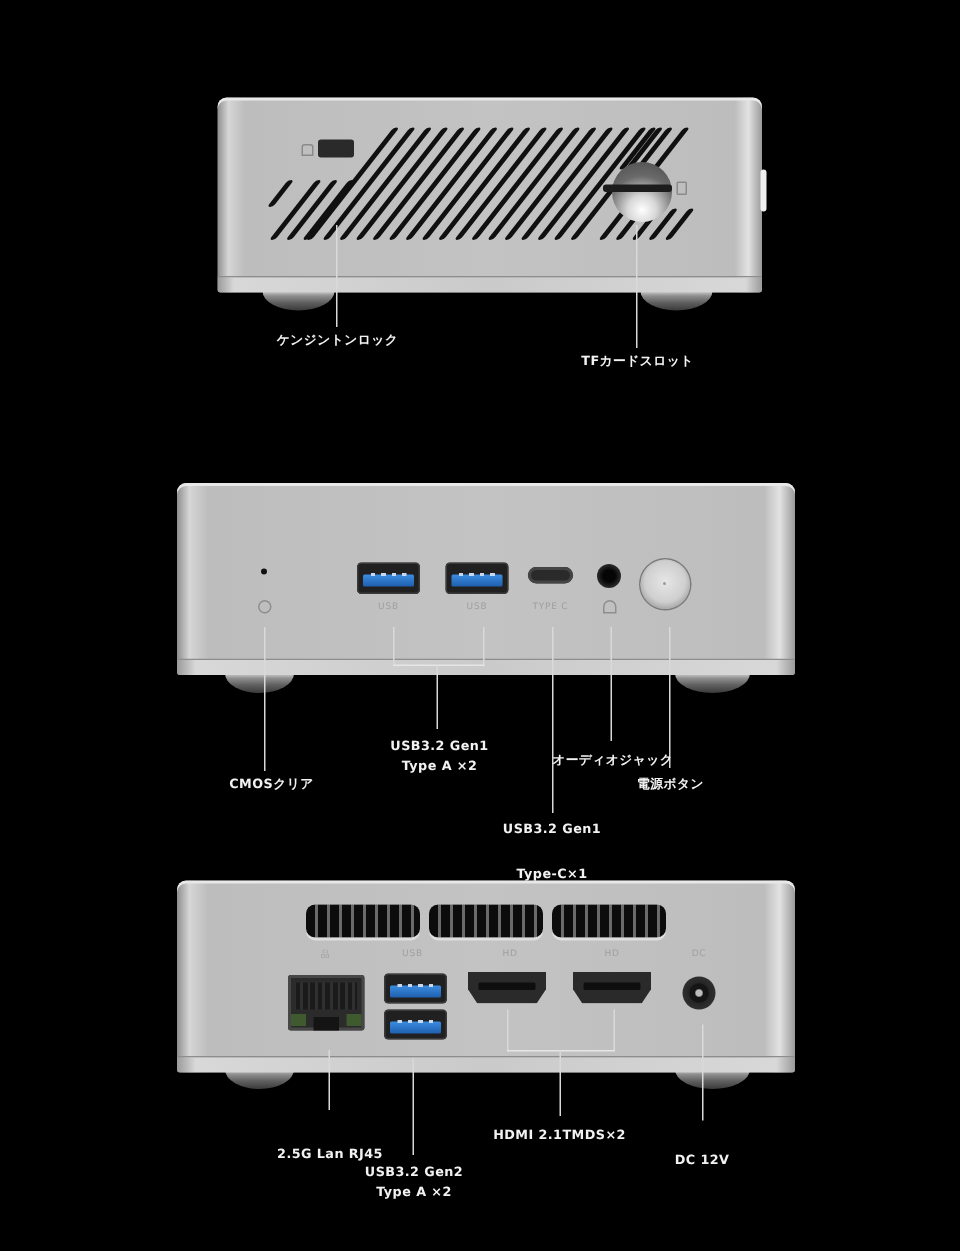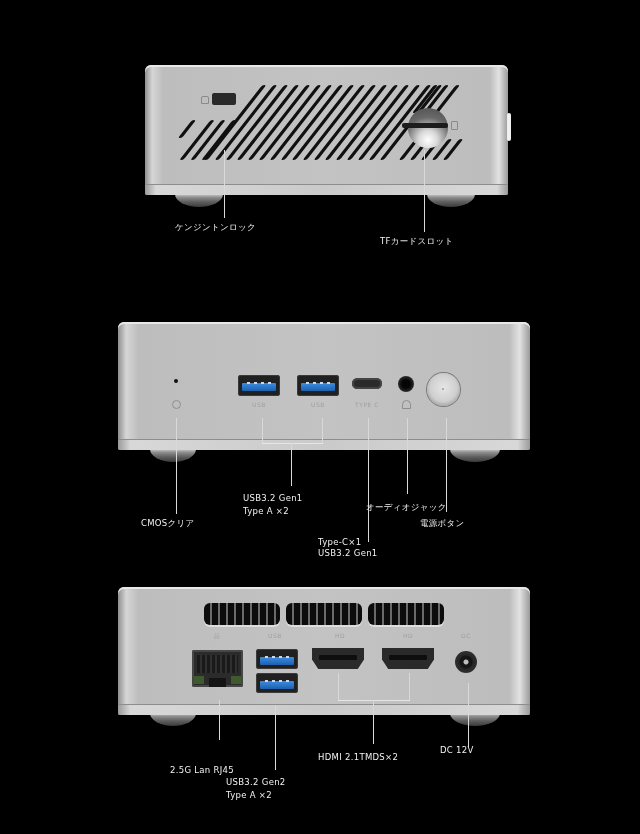--- a/index.html
+++ b/index.html
@@ -8,21 +8,21 @@
   .box{position:absolute;border-radius:6px 6px 2px 2px;
     background:linear-gradient(90deg,#8e8e8e 0%,#d6d6d6 2%,#bdbdbd 5%,#c3c3c3 50%,#bdbdbd 95%,#e2e2e2 97.5%,#9a9a9a 100%);
     box-shadow:inset 0 2px 0 #e8e8e8;}
   .box .base{position:absolute;left:0;right:0;bottom:0;height:10px;
     background:linear-gradient(90deg,#9a9a9a 0%,#d8d8d8 3%,#cacaca 50%,#d8d8d8 97%,#9a9a9a 100%);
     border-top:1px solid #8d8d8d;border-radius:0 0 2px 2px;}
   .foot{position:absolute;height:13px;border-radius:0 0 50% 50% / 0 0 100% 100%;
     background:linear-gradient(180deg,#d0d0d0 0%,#8f8f8f 25%,#5f5f5f 60%,#3a3a3a 100%);}
   .lead{position:absolute;width:1px;background:#d9d9d9;}
   .hlead{position:absolute;height:1px;background:#e6e6e6;}
-  .lbl{position:absolute;font-size:8.5px;font-weight:normal;letter-spacing:0.3px;line-height:12px;white-space:nowrap;color:#f2f2f2;}
+  .lbl{position:absolute;font-size:8.5px;font-weight:bold;letter-spacing:0.3px;line-height:12px;text-align:center;white-space:nowrap;color:#f2f2f2;}
   .emb{position:absolute;font-size:6px;color:#9f9f9f;letter-spacing:0.5px;text-align:center;white-space:nowrap;}
   .vent-slash{position:absolute;width:4px;background:#101010;border-radius:2px;transform:skewX(-38deg);}
   .usbA{position:absolute;width:42px;height:21px;background:#202020;border-radius:3px;box-shadow:inset 0 0 0 1px #3a3a3a;}
   .usbA .tongue{position:absolute;left:4px;right:4px;top:8px;height:8px;background:linear-gradient(#3b8de2,#1f5fae);border-radius:1px;}
   .usbA .pins{position:absolute;left:9px;right:9px;top:7px;height:2px;background:repeating-linear-gradient(90deg,#c9d8ec 0 3px,transparent 3px 7px);}
   .hdmi{position:absolute;width:52px;height:21px;background:#2a2a2a;clip-path:polygon(0 0,100% 0,100% 55%,88% 100%,12% 100%,0 55%);}
   .hdmi .in{position:absolute;left:7px;right:7px;top:7px;height:5px;background:#0e0e0e;border-radius:1px;}
   .grill{position:absolute;height:22px;background:#151515;border-radius:6px;box-shadow:0 2px 0 #dedede;
     background-image:repeating-linear-gradient(90deg,#0c0c0c 0 6px,#6a6a6a 6px 8px);}
 </style>
@@ -121,21 +121,21 @@
   <div class="lead" style="left:368px;top:418px;height:124px;"></div>
   <div class="lead" style="left:407px;top:418px;height:76px;"></div>
   <div class="lead" style="left:446px;top:418px;height:94px;"></div>
 
   <div class="lbl" style="left:141px;top:517px;width:80px;">CMOSクリア</div>
   <div class="lbl" style="left:243px;top:492px;width:100px;">USB3.2 Gen1</div>
   <div class="lbl" style="left:243px;top:505px;width:100px;">Type A  ×2</div>
   <div class="lbl" style="left:366px;top:501px;width:85px;">オーディオジャック</div>
   <div class="lbl" style="left:420px;top:517px;width:54px;">電源ボタン</div>
   <div class="lbl" style="left:318px;top:547px;width:100px;">USB3.2 Gen1</div>
-  <div class="lbl" style="left:318px;top:536px;width:100px;">Type-C×1</div>
+  <div class="lbl" style="left:318px;top:577px;width:100px;">Type-C×1</div>
 </div>
 
 <div>
   <div class="foot" style="left:150px;top:713px;width:46px;"></div>
   <div class="foot" style="left:450px;top:713px;width:50px;"></div>
   <div class="box" style="left:118px;top:587px;width:412px;height:128px;">
     <div class="base"></div>
 
     <div class="grill" style="left:86px;top:16px;width:76px;"></div>
     <div class="grill" style="left:168px;top:16px;width:76px;"></div>
@@ -178,14 +178,14 @@
   <div class="lead" style="left:338px;top:673px;height:28px;"></div>
   <div class="lead" style="left:409px;top:673px;height:28px;"></div>
   <div class="hlead" style="left:338px;top:700px;width:72px;"></div>
   <div class="lead" style="left:373px;top:700px;height:44px;"></div>
   <div class="lead" style="left:468px;top:683px;height:64px;"></div>
 
   <div class="lbl" style="left:170px;top:764px;width:100px;">2.5G Lan RJ45</div>
   <div class="lbl" style="left:226px;top:776px;width:100px;">USB3.2 Gen2</div>
   <div class="lbl" style="left:226px;top:789px;width:100px;">Type A ×2</div>
   <div class="lbl" style="left:318px;top:751px;width:110px;">HDMI 2.1TMDS×2</div>
-  <div class="lbl" style="left:440px;top:744px;width:56px;">DC 12V</div>
+  <div class="lbl" style="left:440px;top:768px;width:56px;">DC 12V</div>
 </div>
 
 </body></html>

